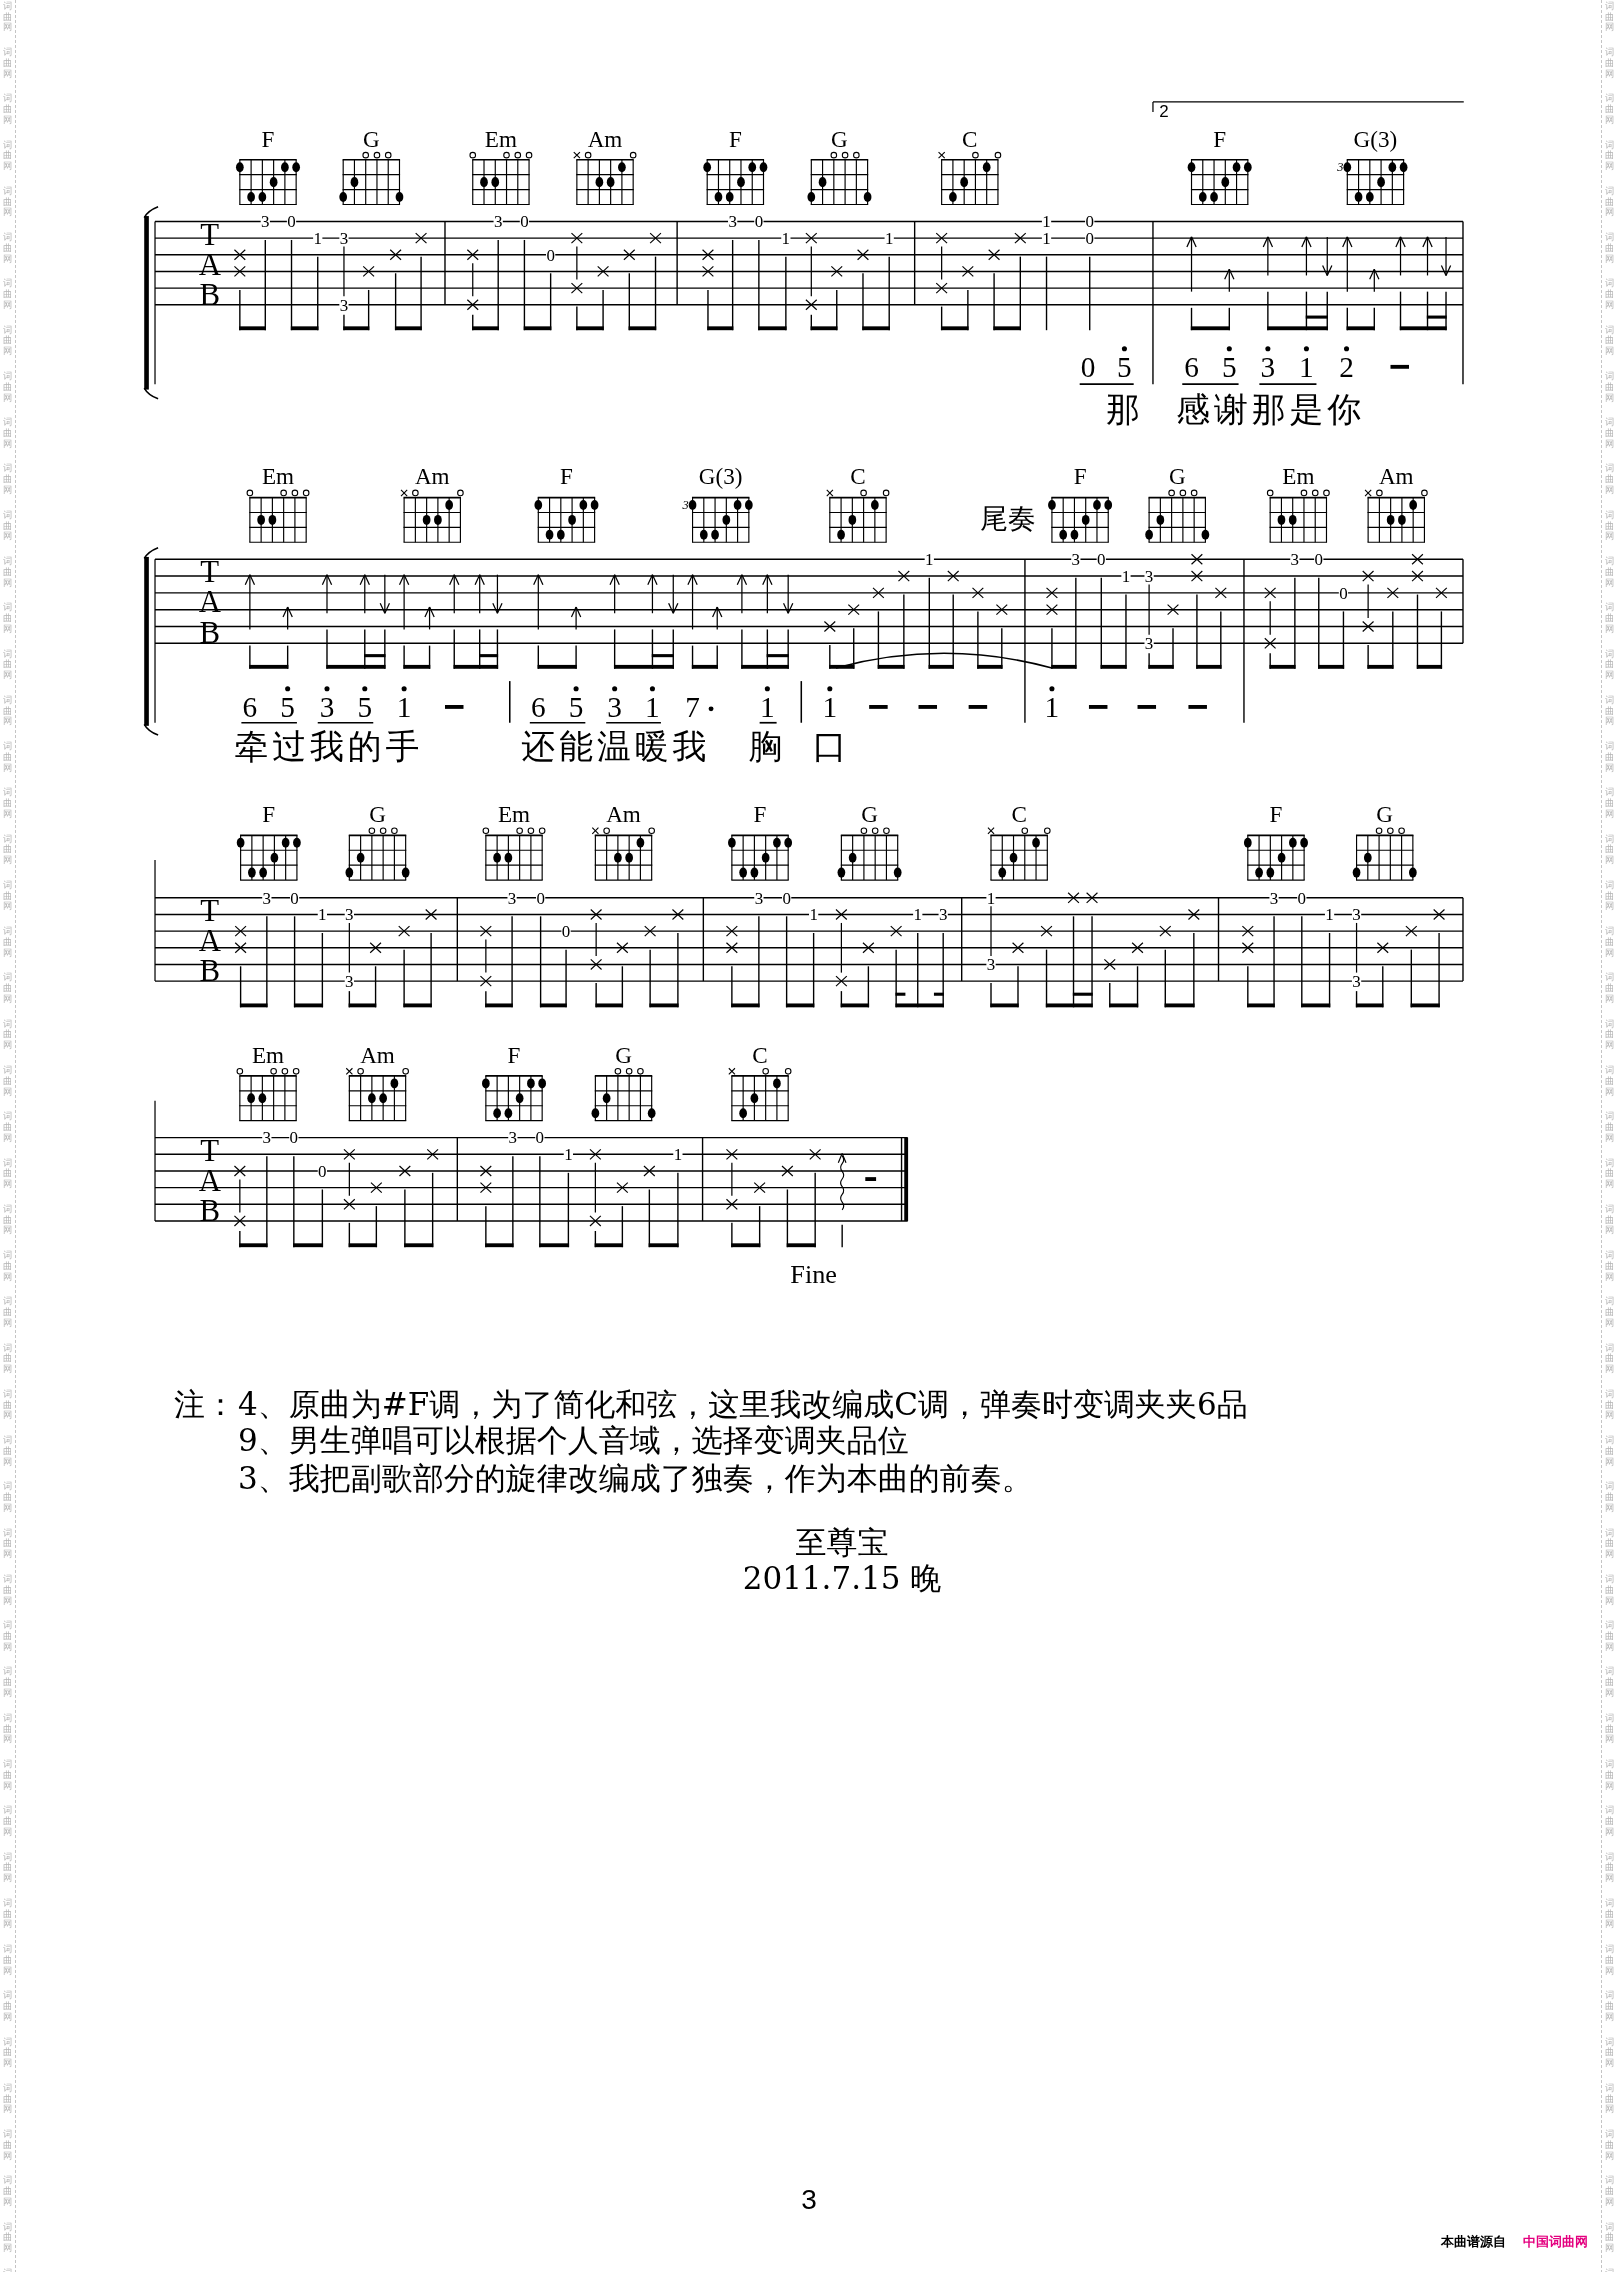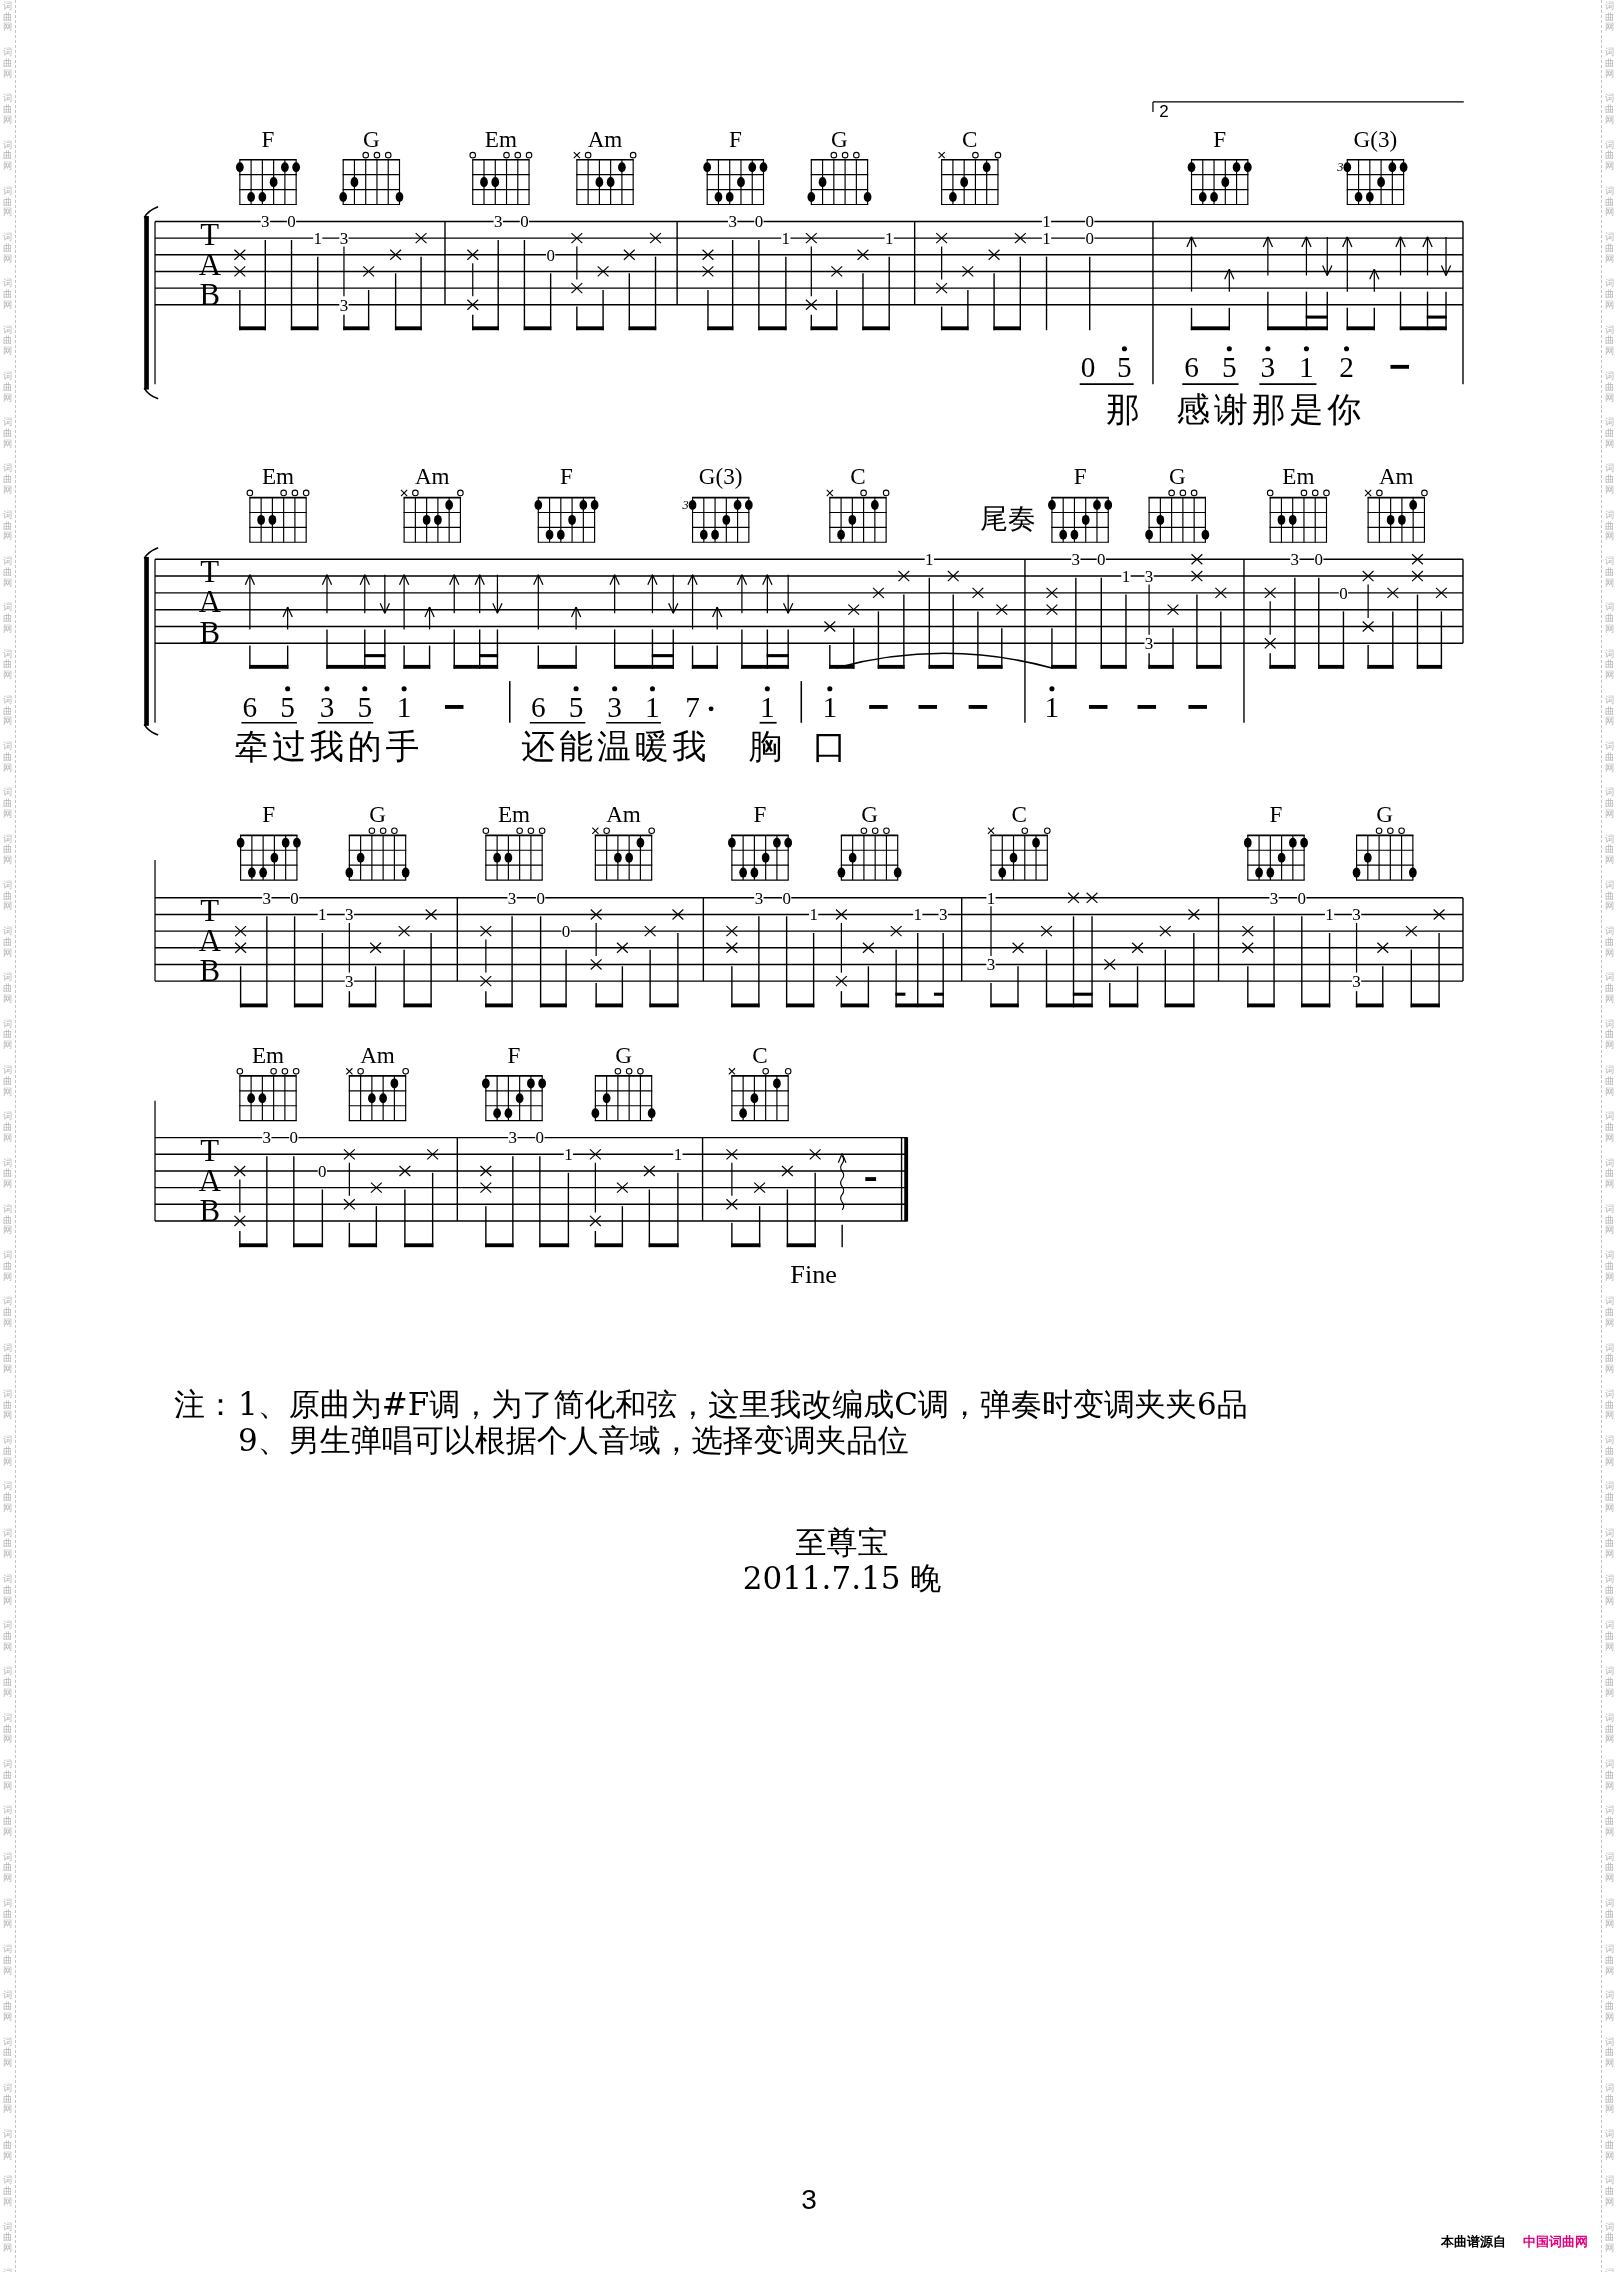--- a/index.html
+++ b/index.html
@@ -2058,22 +2058,23 @@
             <rect x="1122" y="1526.2" width="14" height="5" fill="#000"></rect>
           </g>
           <rect x="948.1" y="1612" width="37.8" height="5" fill="#000"></rect>
           <rect x="1020.1" y="1612" width="37.8" height="5" fill="#000"></rect>
         </g>
         <text x="1055" y="1664" class="fine" text-anchor="middle">Fine</text>
       </g>
     </svg>
 
   <div class="note-text" style="left:174px;top:1387px">注：</div>
-  <div class="note-text" style="left:238px;top:1387px">1、原曲为#F调，为了简化和弦，这里我改编成C调，弹奏时变调夹夹6品</div>
+  <div class="note-text" style="left:238px;top:1387px">4、原曲为#F调，为了简化和弦，这里我改编成C调，弹奏时变调夹夹6品</div>
   <div class="note-text" style="left:238px;top:1423px">9、男生弹唱可以根据个人音域，选择变调夹品位</div>
+  <div class="note-text" style="left:238px;top:1461px">3、我把副歌部分的旋律改编成了独奏，作为本曲的前奏。</div>
   <div class="note-text center-text" style="left:842px;top:1525px">至尊宝</div>
   <div class="note-text center-text" style="left:842px;top:1561px">2011.7.15 晚</div>
 
   <div class="page-number">3</div>
 
   <div class="footer">
     <span>本曲谱源自</span><span class="site">中国词曲网</span>
   </div>
 </div>
 

